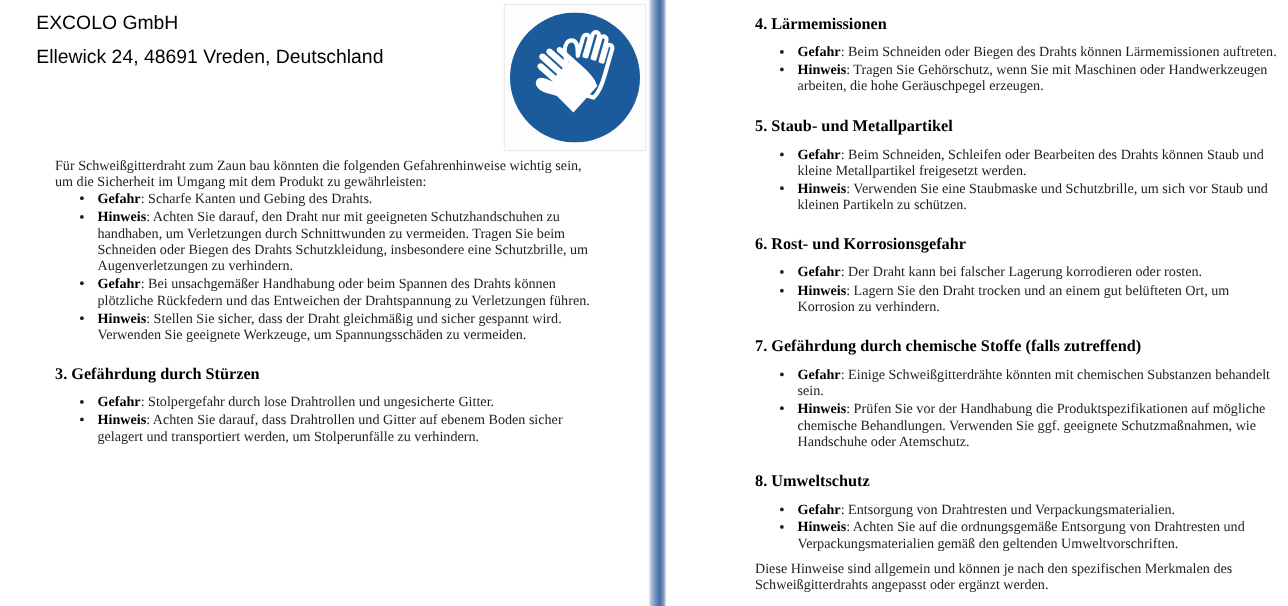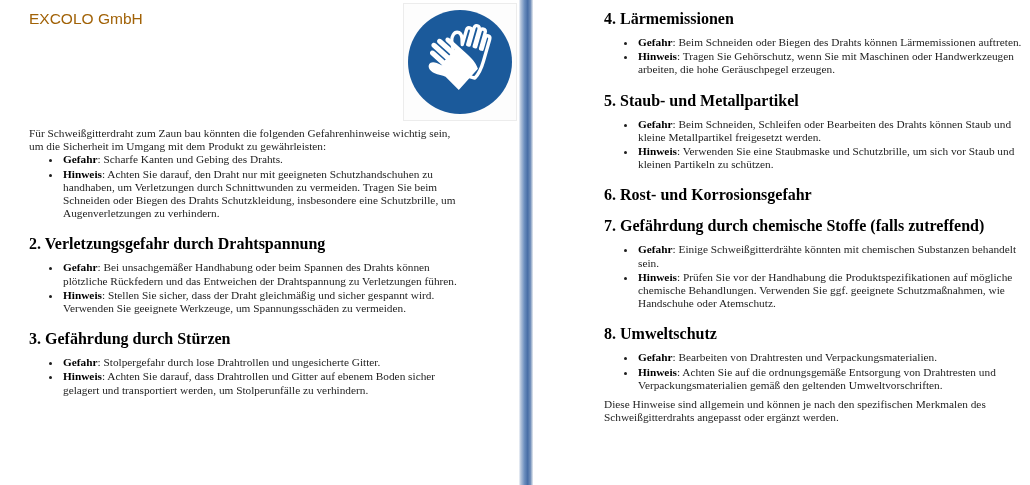--- a/index.html
+++ b/index.html
@@ -9,61 +9,62 @@
     width:1030px; height:485px;
     background:#ffffff;
     overflow:hidden;
     font-family:"Liberation Serif", serif;
     color:#1d1d1d;
   }
   
   .letterhead {
     position:absolute; left:29px; top:5px;
     font-family:"Liberation Sans", sans-serif;
-    font-size:15.5px; line-height:27px; color:#a16207;
+    font-size:15.5px; line-height:27px; color:#000000;
   }
   
   .badge {
     position:absolute; left:403px; top:3px;
     width:114px; height:118px;
     background:#fdfdfd;
     border:1px solid #ececec;
     display:flex; align-items:center; justify-content:center;
   }
   .badge svg { width:104px; height:104px; display:block; }
   
   .divider {
     position:absolute; left:519px; top:0;
     width:14px; height:485px;
     background:linear-gradient(90deg,
       #f2f5f9 0%, #b7c6dc 12%, #6e90bf 38%,
       #476da5 62%, #7390ba 82%, #c2cede 94%, #e9edf3 100%);
   }
   
   .col { position:absolute; font-size:11.3px; line-height:13.2px; }
-  .col-left  { left:29px;  top:127px; width:429px; }
+  .col-left  { left:44px;  top:127px; width:429px; }
   .col-right { left:604px; top:0;     width:425px; }
   .intro { margin:0 0 0 0; }
   .section-title {
-    font-size:16px; line-height:15px; font-weight:bold; color:#000;
+    font-size:13px; line-height:15px; font-weight:bold; color:#000;
     margin:16px 0 10px 0;
   }
   .col-right .section-title:first-child { margin-top:11px; }
   ul.bullets { margin:0; padding-left:33px; list-style:disc; }
   ul.bullets li { padding-left:1px; margin-bottom:1px; }
   ul.bullets b { color:#000; }
   .closing { margin-top:6px; }
 </style>
 </head>
 <body>
 
 <div class="page">
 
   <div class="letterhead">
     <div>EXCOLO GmbH</div>
+    <div>Ellewick 24, 48691 Vreden, Deutschland</div>
   </div>
 
   <div class="badge">
     <svg viewBox="0 0 100 100" aria-hidden="true">
       <defs>
         <path id="glv" d="M7,54 L8,36 C7,33 4.5,29.5 3.2,25.5 C2,21.5 3,17.3 6,16.4 C9,15.5 11,18 12.2,21 L14,26.5 L14,12 C14,8 19,8 19,12 L19,25 L20.5,25 L20.5,8 C20.5,4 25.5,4 25.5,8 L25.5,25 L27,25 L27,9.5 C27,5.5 32,5.5 32,9.5 L32,25.5 L33.5,25.5 L33.5,14.5 C33.5,10.5 38,10.5 38,14.5 L38,36 C38,46 36.5,50.5 34.5,54 Z"></path>
       </defs>
       <circle cx="50" cy="50" r="50" fill="#1b5a9b"></circle>
       <use href="#glv" transform="translate(46,4) rotate(16)" fill="none" stroke="#ffffff" stroke-width="3.2" stroke-linejoin="round"></use>
       <use href="#glv" transform="translate(4,46) rotate(-48)" fill="#ffffff"></use>
@@ -72,21 +73,20 @@
 
   <div class="divider"></div>
 
   <div class="col col-left">
     <p class="intro">Für Schweißgitterdraht zum Zaun bau könnten die folgenden Gefahrenhinweise wichtig sein, um die Sicherheit im Umgang mit dem Produkt zu gewährleisten:</p>
     <div id="left-sections">
         <ul class="bullets">
           <li><b>Gefahr</b><span>: Scharfe Kanten und Gebing des Drahts.</span></li>
           <li><b>Hinweis</b><span>: Achten Sie darauf, den Draht nur mit geeigneten Schutzhandschuhen zu handhaben, um Verletzungen durch Schnittwunden zu vermeiden. Tragen Sie beim Schneiden oder Biegen des Drahts Schutzkleidung, insbesondere eine Schutzbrille, um Augenverletzungen zu verhindern.</span></li>
         </ul>
-        <h3 class="section-title">2. Verletzungsgefahr durch Drahtspannung</h3>
         <ul class="bullets">
           <li><b>Gefahr</b><span>: Bei unsachgemäßer Handhabung oder beim Spannen des Drahts können plötzliche Rückfedern und das Entweichen der Drahtspannung zu Verletzungen führen.</span></li>
           <li><b>Hinweis</b><span>: Stellen Sie sicher, dass der Draht gleichmäßig und sicher gespannt wird. Verwenden Sie geeignete Werkzeuge, um Spannungsschäden zu vermeiden.</span></li>
         </ul>
         <h3 class="section-title">3. Gefährdung durch Stürzen</h3>
         <ul class="bullets">
           <li><b>Gefahr</b><span>: Stolpergefahr durch lose Drahtrollen und ungesicherte Gitter.</span></li>
           <li><b>Hinweis</b><span>: Achten Sie darauf, dass Drahtrollen und Gitter auf ebenem Boden sicher gelagert und transportiert werden, um Stolperunfälle zu verhindern.</span></li>
         </ul>
       </div>
@@ -98,27 +98,31 @@
         <ul class="bullets">
           <li><b>Gefahr</b><span>: Beim Schneiden oder Biegen des Drahts können Lärmemissionen auftreten.</span></li>
           <li><b>Hinweis</b><span>: Tragen Sie Gehörschutz, wenn Sie mit Maschinen oder Handwerkzeugen arbeiten, die hohe Geräuschpegel erzeugen.</span></li>
         </ul>
         <h3 class="section-title">5. Staub- und Metallpartikel</h3>
         <ul class="bullets">
           <li><b>Gefahr</b><span>: Beim Schneiden, Schleifen oder Bearbeiten des Drahts können Staub und kleine Metallpartikel freigesetzt werden.</span></li>
           <li><b>Hinweis</b><span>: Verwenden Sie eine Staubmaske und Schutzbrille, um sich vor Staub und kleinen Partikeln zu schützen.</span></li>
         </ul>
         <h3 class="section-title">6. Rost- und Korrosionsgefahr</h3>
+        <ul class="bullets">
+          <li><b>Gefahr</b><span>: Der Draht kann bei falscher Lagerung korrodieren oder rosten.</span></li>
+          <li><b>Hinweis</b><span>: Lagern Sie den Draht trocken und an einem gut belüfteten Ort, um Korrosion zu verhindern.</span></li>
+        </ul>
         <h3 class="section-title">7. Gefährdung durch chemische Stoffe (falls zutreffend)</h3>
         <ul class="bullets">
           <li><b>Gefahr</b><span>: Einige Schweißgitterdrähte könnten mit chemischen Substanzen behandelt sein.</span></li>
           <li><b>Hinweis</b><span>: Prüfen Sie vor der Handhabung die Produktspezifikationen auf mögliche chemische Behandlungen. Verwenden Sie ggf. geeignete Schutzmaßnahmen, wie Handschuhe oder Atemschutz.</span></li>
         </ul>
         <h3 class="section-title">8. Umweltschutz</h3>
         <ul class="bullets">
-          <li><b>Gefahr</b><span>: Bearbeiten von Drahtresten und Verpackungsmaterialien.</span></li>
+          <li><b>Gefahr</b><span>: Entsorgung von Drahtresten und Verpackungsmaterialien.</span></li>
           <li><b>Hinweis</b><span>: Achten Sie auf die ordnungsgemäße Entsorgung von Drahtresten und Verpackungsmaterialien gemäß den geltenden Umweltvorschriften.</span></li>
         </ul>
       </div>
     <p class="closing">Diese Hinweise sind allgemein und können je nach den spezifischen Merkmalen des Schweißgitterdrahts angepasst oder ergänzt werden.</p>
   </div>
 
 </div>
 
 </body></html>

